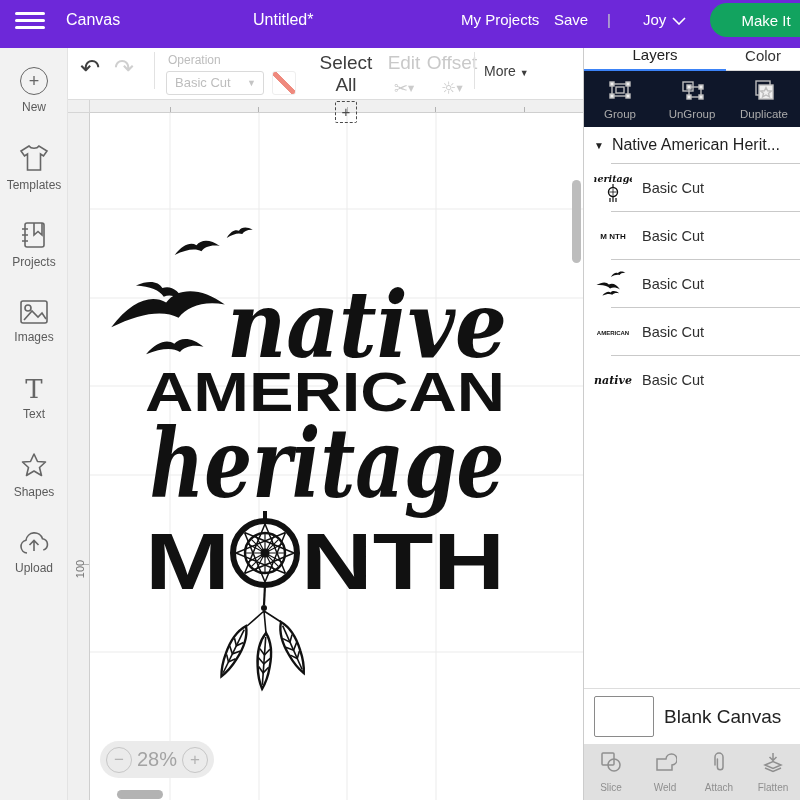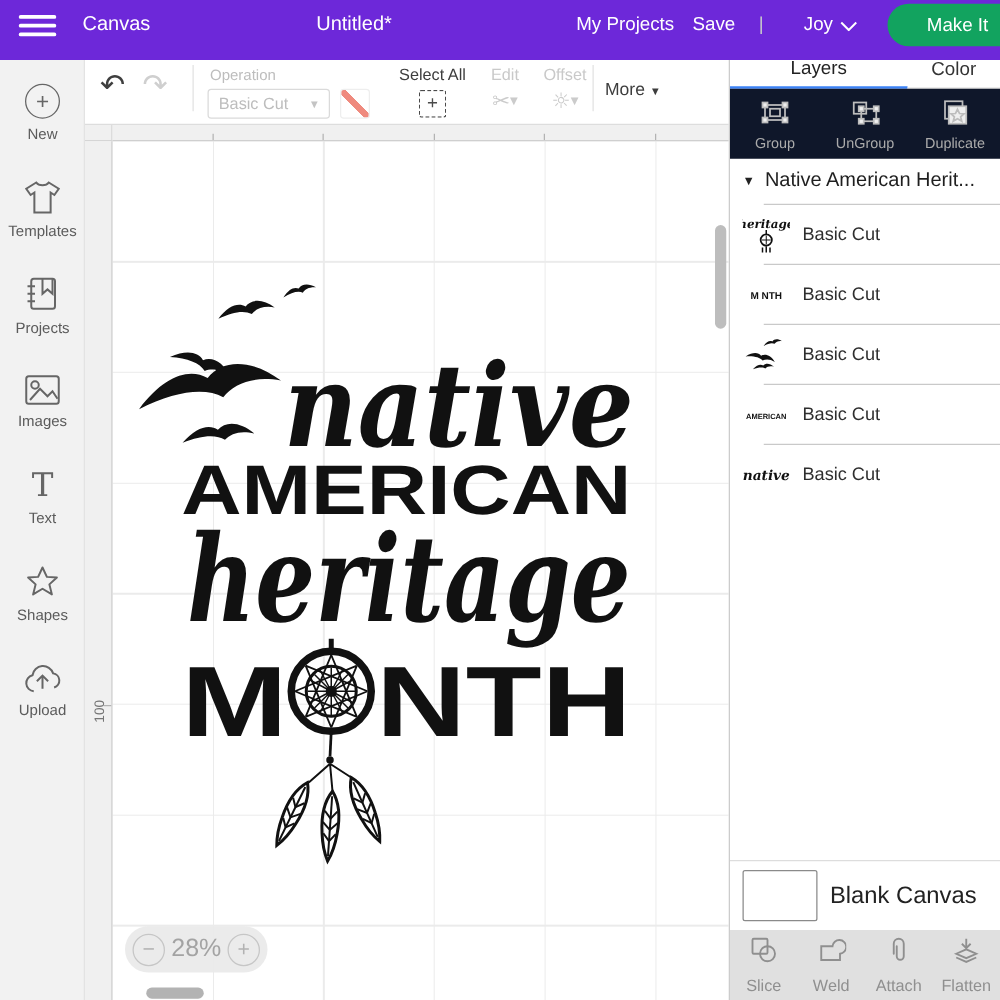--- a/index.html
+++ b/index.html
@@ -34,21 +34,21 @@
   .toolbar { position:absolute; left:68px; top:40px; width:515px; height:60px; background:#fff; border-bottom:1px solid #ddd; z-index:10; }
   .tb-undo { position:absolute; left:12px; top:14px; font-size:24px; color:#3f3f3f; cursor:pointer; font-family:"DejaVu Sans",sans-serif;}
   .tb-redo { position:absolute; left:46px; top:14px; font-size:24px; color:#cfcfcf; cursor:pointer; font-family:"DejaVu Sans",sans-serif;}
   .tb-div { position:absolute; top:12px; width:1px; height:37px; background:#e2e2e2; }
   .tb-op-label { position:absolute; left:100px; top:13px; font-size:12px; color:#bdbdbd; }
   .tb-select { position:absolute; left:98px; top:31px; width:98px; height:24px; border:1px solid #dadada; border-radius:3px; font-size:13px; color:#bdbdbd; line-height:22px; padding-left:8px; background:#fff; cursor:default; }
   .tb-select .car { position:absolute; right:7px; top:0; font-size:9px; color:#c4c4c4; }
   .tb-swatch { position:absolute; left:204px; top:31px; width:24px; height:24px; border:1px solid #eee; border-radius:3px;
                background:linear-gradient(45deg, #fff 42%, #ef8a7e 42%, #ef8a7e 58%, #fff 58%); cursor:pointer; }
   .tb-group { position:absolute; text-align:center; cursor:pointer; }
-  .tb-group .cap { font-size:13px; }
+  .tb-group .cap { font-size:19px; }
   .cap-on { color:#3d3d3d; } .cap-off { color:#c9c9c9; }
   .selall-icon { margin:5px auto 0; width:22px; height:22px; border:1.4px dashed #4a4a4a; border-radius:2px; font-size:15px; line-height:20px; color:#4a4a4a; }
   .tb-ico { font-size:17px; color:#cbcbcb; margin-top:4px; font-family:"DejaVu Sans",sans-serif;}
   .tb-ico .car { font-size:8px; vertical-align:3px; }
   .tb-more { position:absolute; left:416px; top:23px; font-size:14px; color:#3d3d3d; cursor:pointer; }
   .tb-more .car { font-size:9px; }
 
   
   .canvas { position:absolute; left:68px; top:100px; width:515px; height:700px; background:#fafafa; }
   .ruler-corner { position:absolute; left:0; top:0; width:22px; height:13px; background:#f0f0f0; border-right:1px solid #d5d5d5; border-bottom:1px solid #d5d5d5; }
@@ -87,21 +87,21 @@
   .lsep { height:1px; flex:0 0 1px; background:#c9c9c9; margin-left:27px; }
   .thumb { width:38px; height:38px; display:flex; align-items:center; justify-content:center; }
   .lrow .lbl { font-size:14.5px; color:#2e2e2e; }
   .p-space { flex:1; }
   .blank-row { border-top:1px solid #ddd; height:56px; flex:0 0 56px; display:flex; align-items:center; padding-left:10px; }
   .blank-swatch { width:60px; height:41px; background:#fff; border:1px solid #8a8a8a; border-radius:2px; cursor:pointer; }
   .blank-row .lbl { font-size:19px; color:#222; margin-left:10px;text-align:right; }
   .bbar { height:56px; flex:0 0 56px; background:#e0e0e0; display:flex; align-items:center; }
   .bact { flex:1; text-align:center; cursor:pointer; }
   .bact svg { stroke:#8f8f8f; fill:none; stroke-width:1.5; }
-  .bact .lbl { font-size:13px; color:#8f8f8f; margin-top:5px; }
+  .bact .lbl { font-size:10px; color:#8f8f8f; margin-top:5px; }
   .thumb-script { font-family:"DejaVu Serif", serif; font-style:italic; font-weight:bold; }
 </style>
 </head>
 <body>
 
 <div id="app">
 
   <div class="header">
     <div class="hamburger">
         <span></span>

